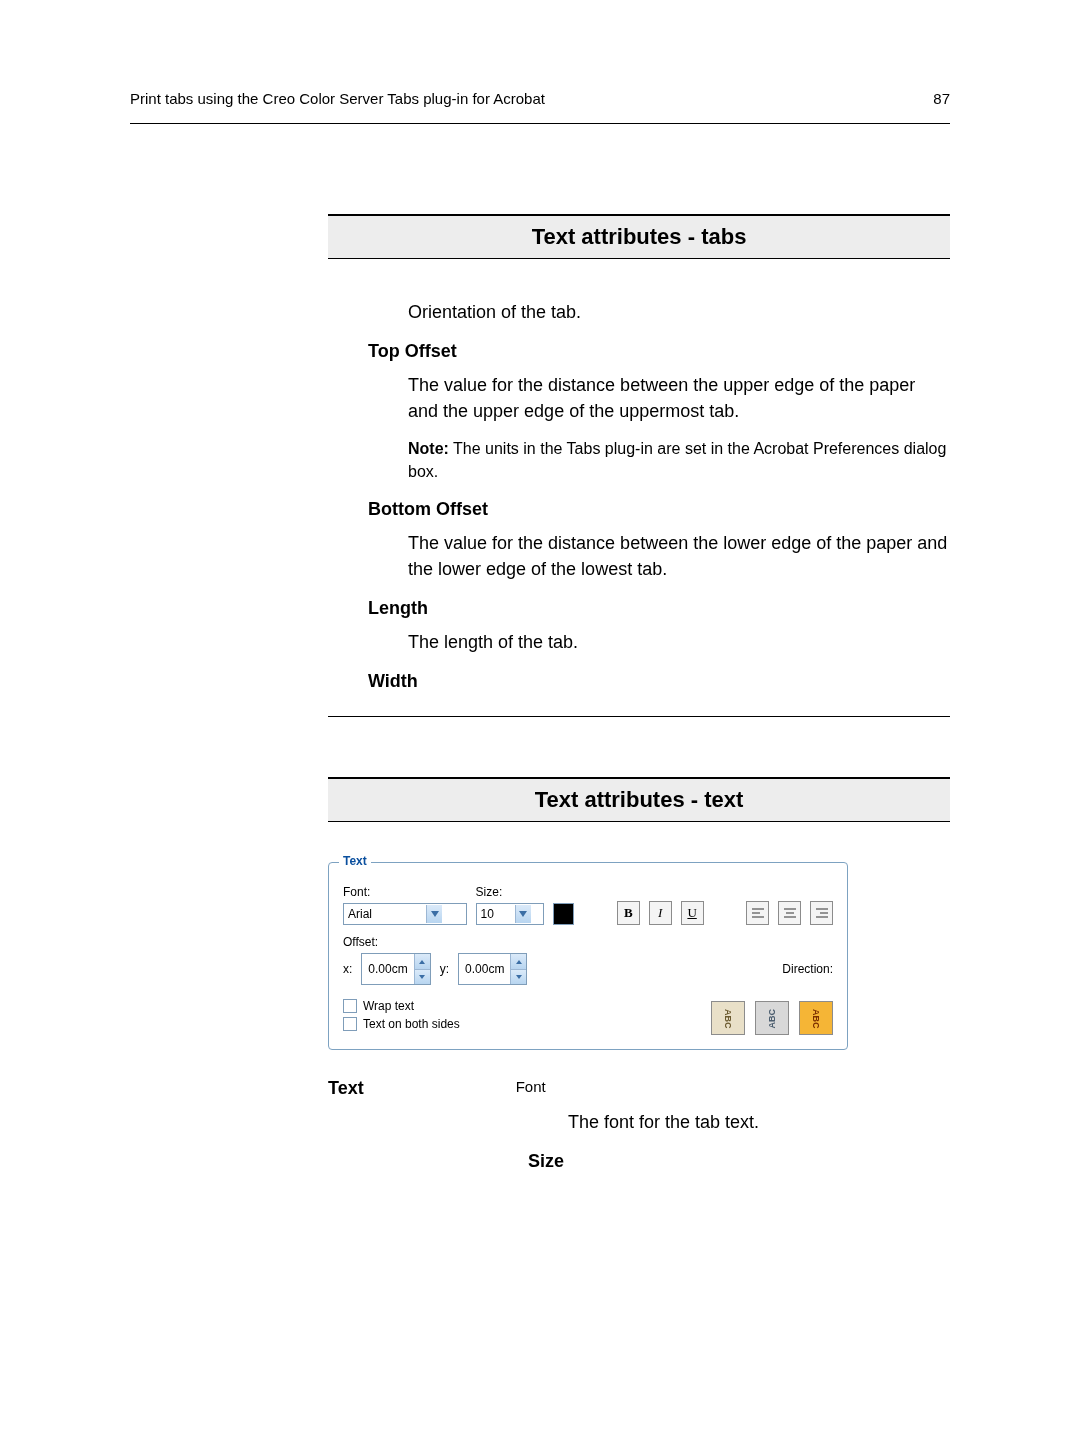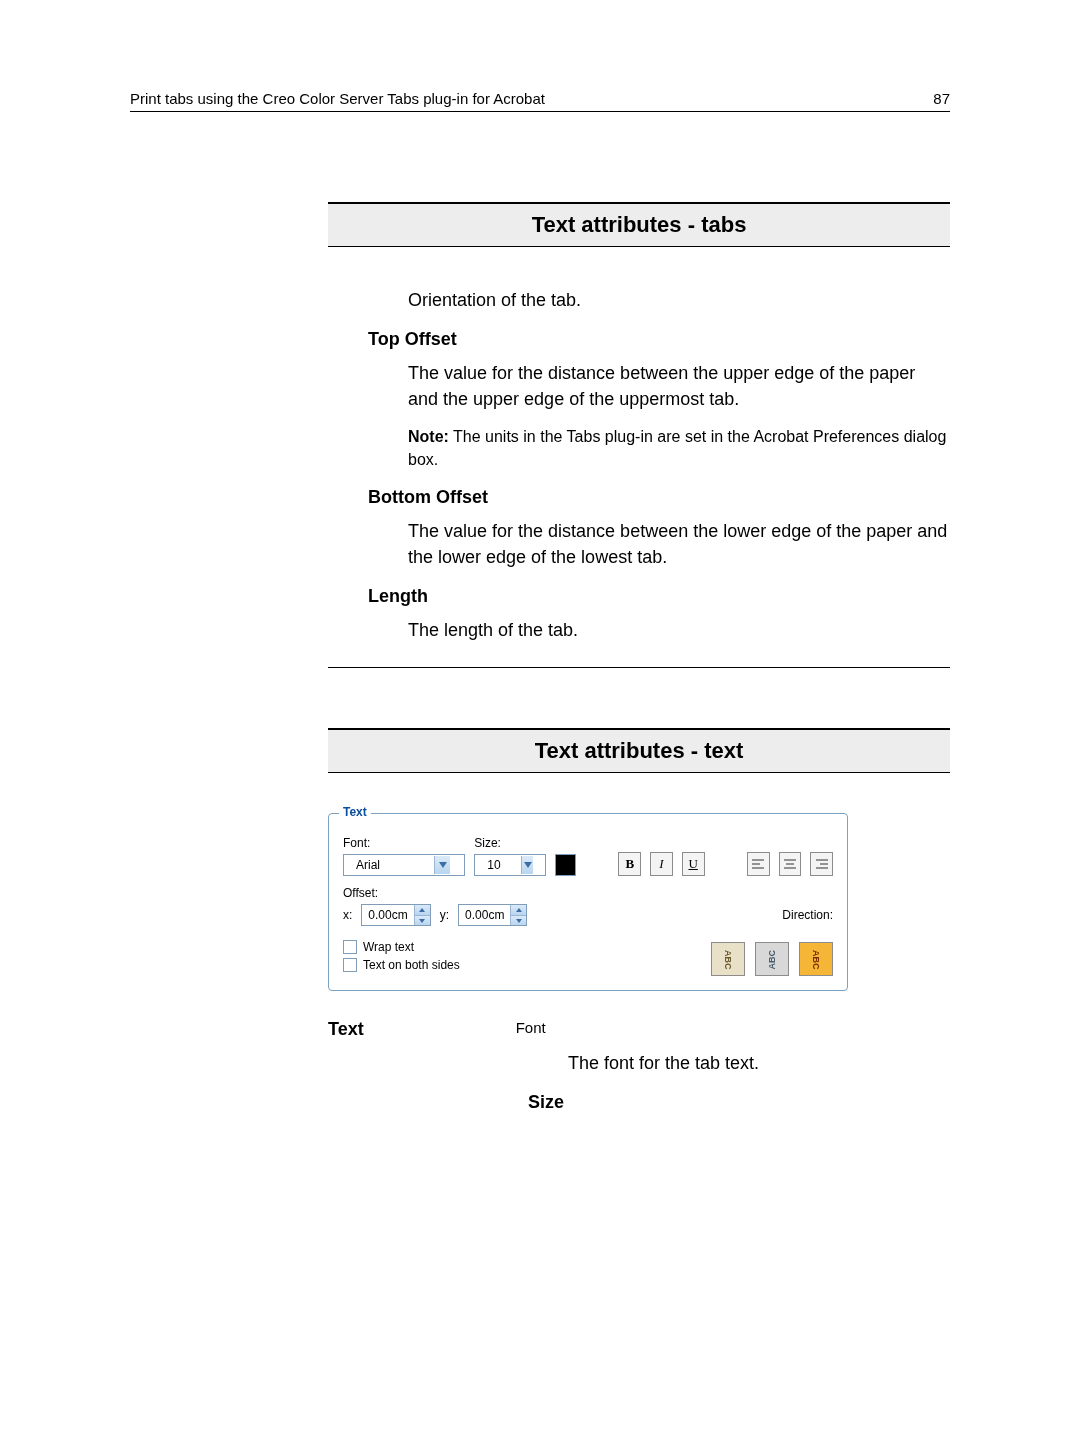--- a/index.html
+++ b/index.html
@@ -11,21 +11,21 @@
     width: 1080px;
   }
   .page {
     padding: 90px 130px 60px 130px;
   }
   .header-row {
     display: flex;
     justify-content: space-between;
     align-items: baseline;
     border-bottom: 1.5px solid #000;
-    padding-bottom: 4px;
+    padding-bottom: 16px;
     margin-bottom: 90px;
     font-size: 15px;
   }
   .content-col {
     margin-left: 198px; 
   }
   .section-title {
     border-top: 2px solid #000;
     border-bottom: 1.5px solid #000;
     background: #ededed;
@@ -91,21 +91,21 @@
     margin-bottom: 10px;
   }
   .lbl { font-size: 12px; }
   .field-col { display:flex; flex-direction:column; gap:4px; }
   .select {
     display: inline-flex;
     align-items: center;
     border: 1px solid #7f9db9;
     background: #fff;
     height: 22px;
-    padding: 0 12px;
+    padding: 0 4px;
     font-size: 12px;
   }
   .select .caret {
     width: 16px; height: 18px;
     margin-left: 6px;
     background: linear-gradient(#dbeaf9,#b8d5f0);
     border-left: 1px solid #9cb7d4;
     display:flex; align-items:center; justify-content:center;
   }
   .select .caret svg { width:8px; height:6px; }
@@ -118,21 +118,21 @@
   .btn {
     width: 24px; height: 24px;
     border: 1px solid #8c8c8c;
     background: #f4f4f4;
     display:inline-flex; align-items:center; justify-content:center;
     font-size: 13px;
     font-family: "Times New Roman", serif;
   }
   .btn-gap { width: 26px; }
   .spinbox {
-    display:inline-flex; height:22px; border:1px solid #7f9db9; background:#fff;
+    display:inline-flex; height:32px; border:1px solid #7f9db9; background:#fff;
   }
   .spinbox .val { padding:0 6px; display:flex; align-items:center; font-size:12px; min-width:48px;}
   .spinbox .spin {
     width:16px; display:flex; flex-direction:column;
     border-left:1px solid #9cb7d4;
   }
   .spinbox .spin div{
     flex:1; background:linear-gradient(#dbeaf9,#b8d5f0);
     display:flex;align-items:center;justify-content:center;
   }
@@ -180,20 +180,21 @@
       <div class="note">
         <b>Note:</b><span> The units in the Tabs plug-in are set in the Acrobat Preferences dialog box.</span>
       </div>
 
       <div class="term">Bottom Offset</div>
       <div class="def">The value for the distance between the lower edge of the paper and the lower edge of the lowest tab.</div>
 
       <div class="term">Length</div>
       <div class="def">The length of the tab.</div>
 
+      <div class="term">Width</div>
     </div>
 
     <div class="section-end"></div>
 
     <div class="section-title">Text attributes - text</div>
 
     <div class="panel">
       <div class="panel-legend">Text</div>
 
       <div class="panel-row">

